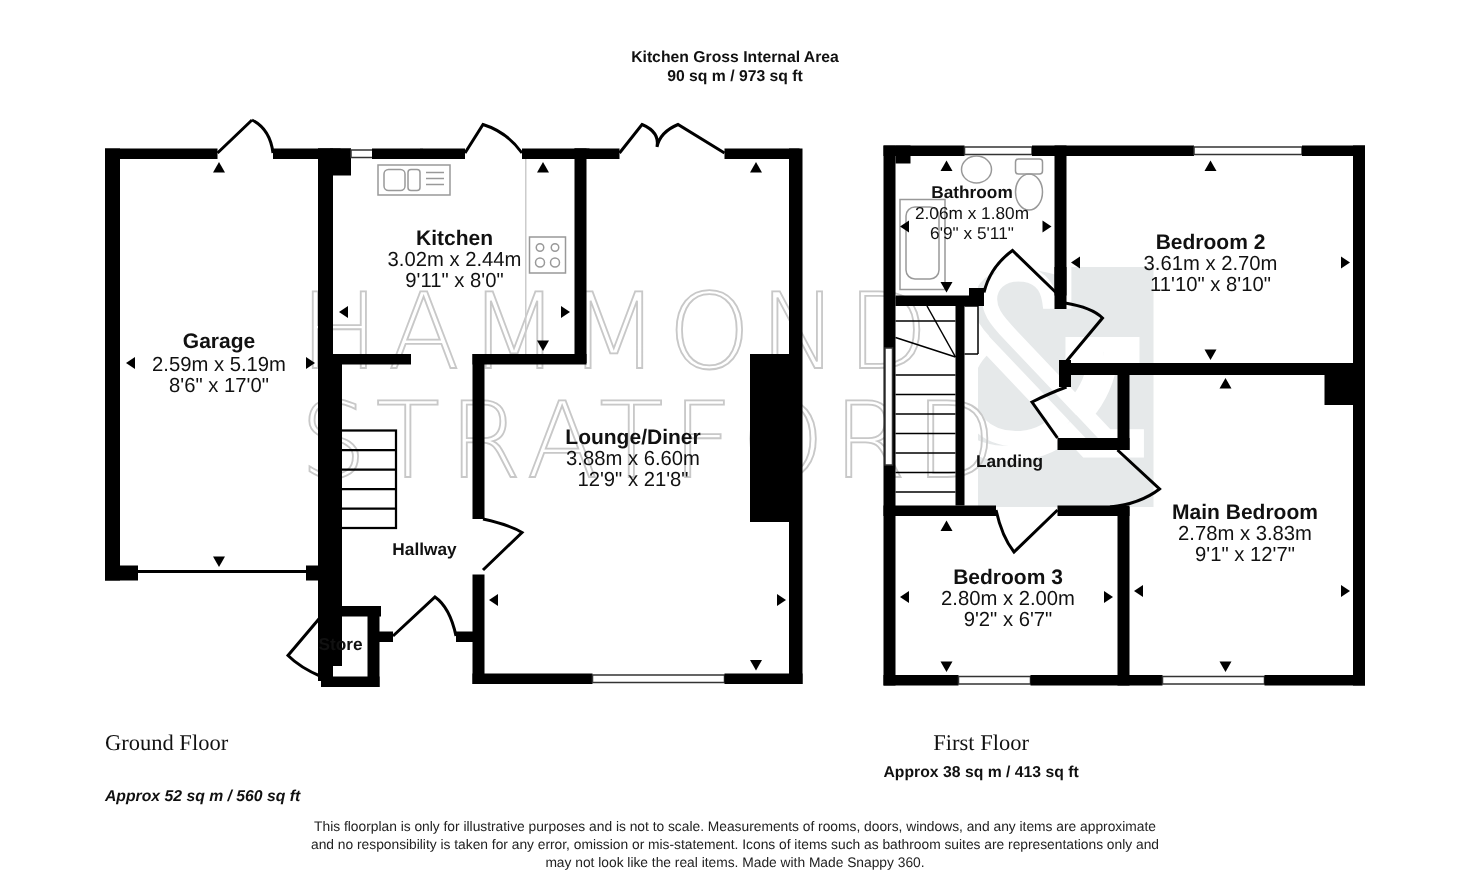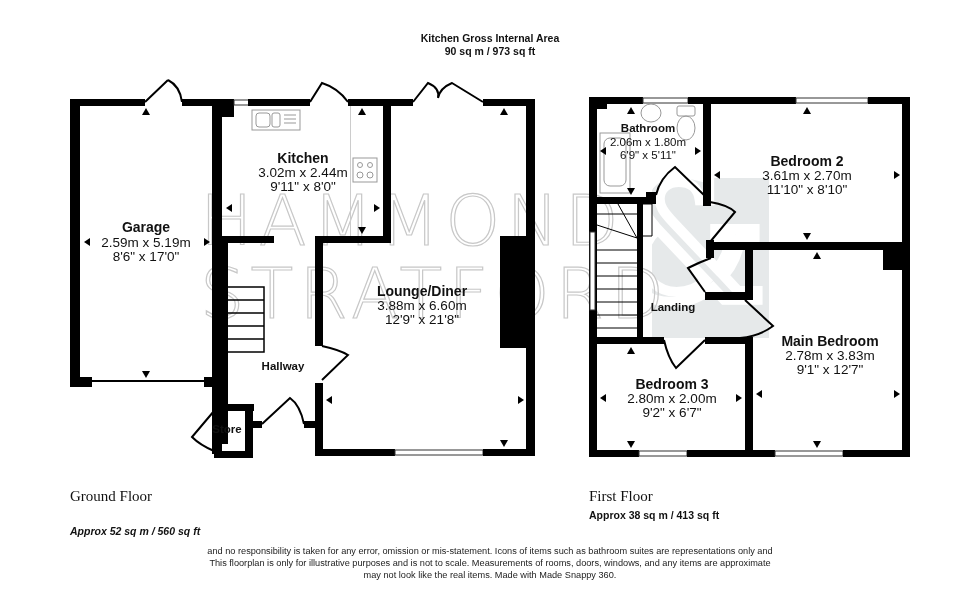--- a/index.html
+++ b/index.html
@@ -246,22 +246,22 @@
     <text class="room-label room-dim" x="672" y="417">9'2" x 6'7"</text>
   </g>
   <text class="room-label small-name" x="673" y="311">Landing</text>
 </svg>
 
 <div class="abs" style="left:70px; top:488px;">
   <div class="floor-name">Ground Floor</div>
   <div class="floor-area" style="margin-top:20px;font-style:italic;">Approx 52 sq m / 560 sq ft</div>
 </div>
 
-<div class="abs" style="left:589px; top:488px;">
+<div class="abs" style="left:589px; top:488px;text-align:center;">
   <div class="floor-name">First Floor</div>
   <div class="floor-area" style="margin-top:4px;">Approx 38 sq m / 413 sq ft</div>
 </div>
 
 <div class="abs disclaimer">
+  <div>This floorplan is only for illustrative purposes and is not to scale. Measurements of rooms, doors, windows, and any items are approximate</div>
   <div>and no responsibility is taken for any error, omission or mis-statement. Icons of items such as bathroom suites are representations only and</div>
-  <div>This floorplan is only for illustrative purposes and is not to scale. Measurements of rooms, doors, windows, and any items are approximate</div>
   <div>may not look like the real items. Made with Made Snappy 360.</div>
 </div>
 
 </body></html>

